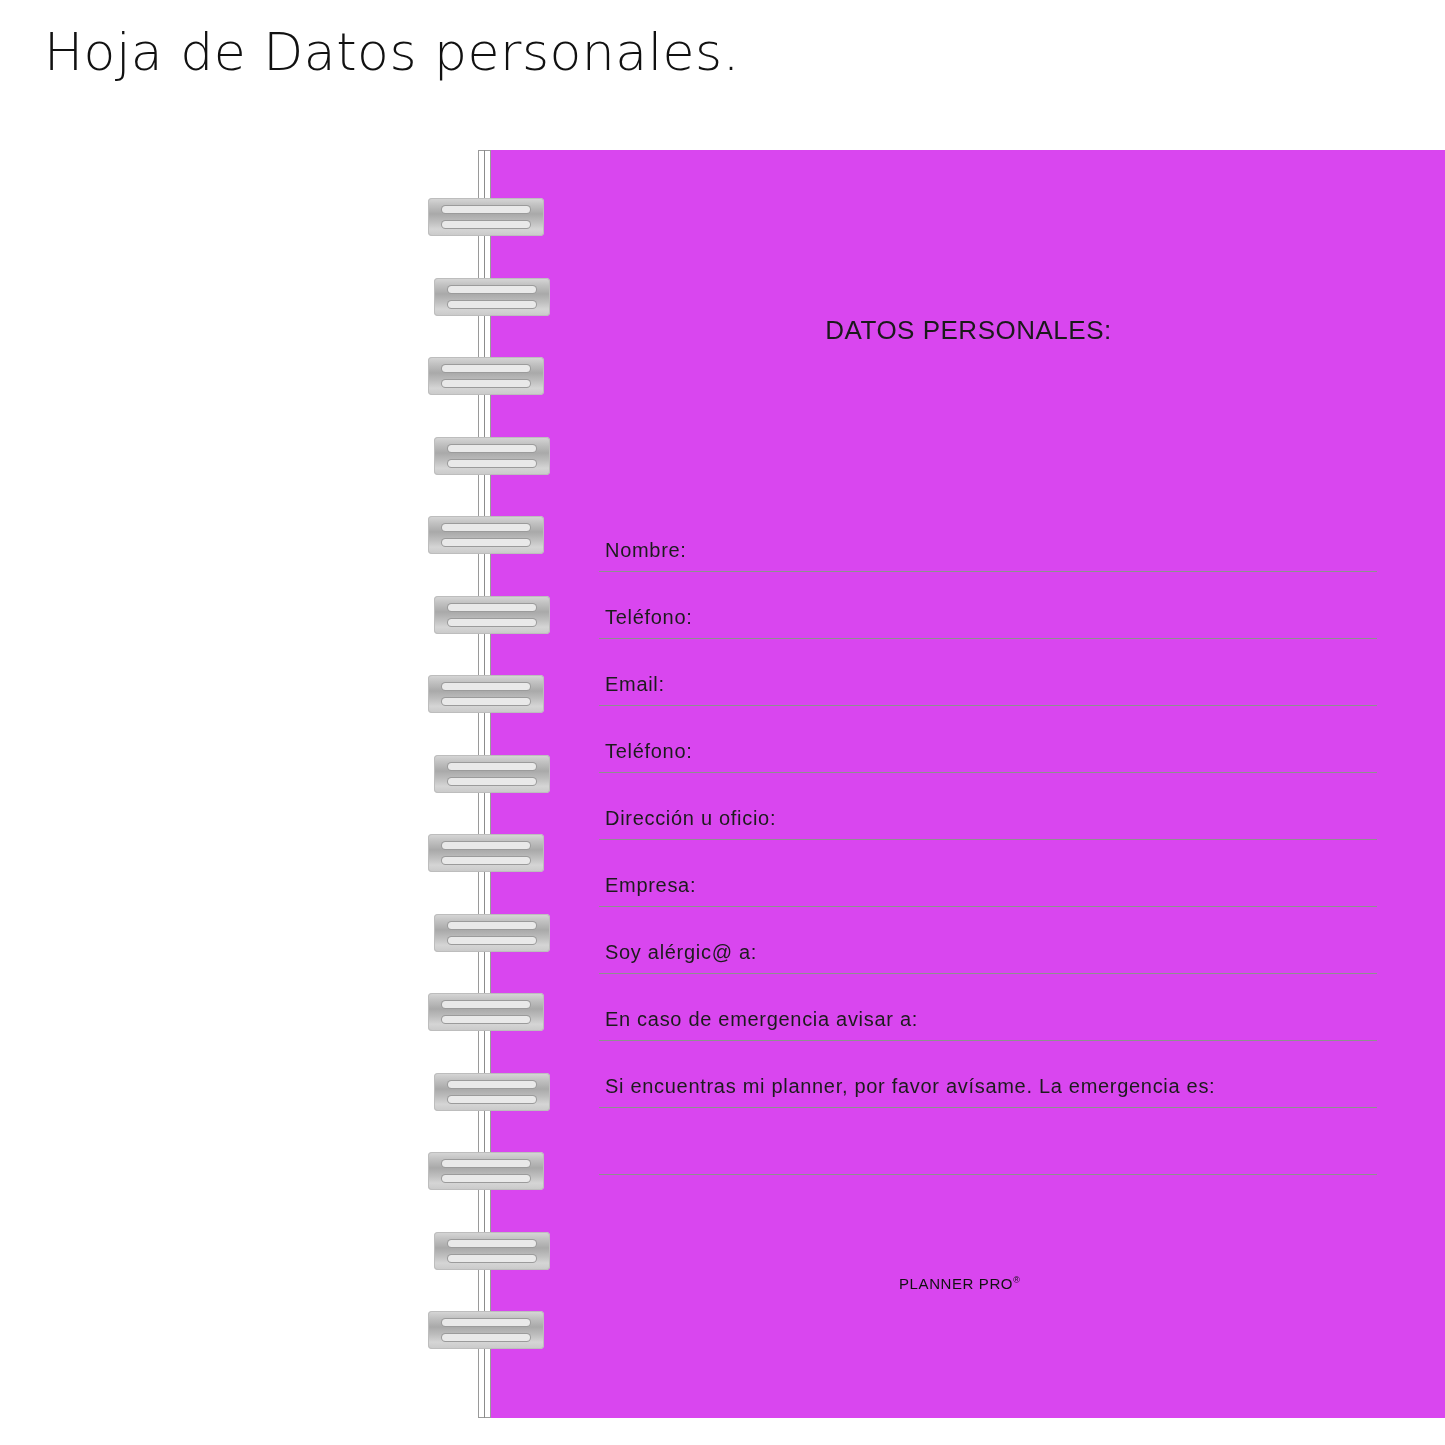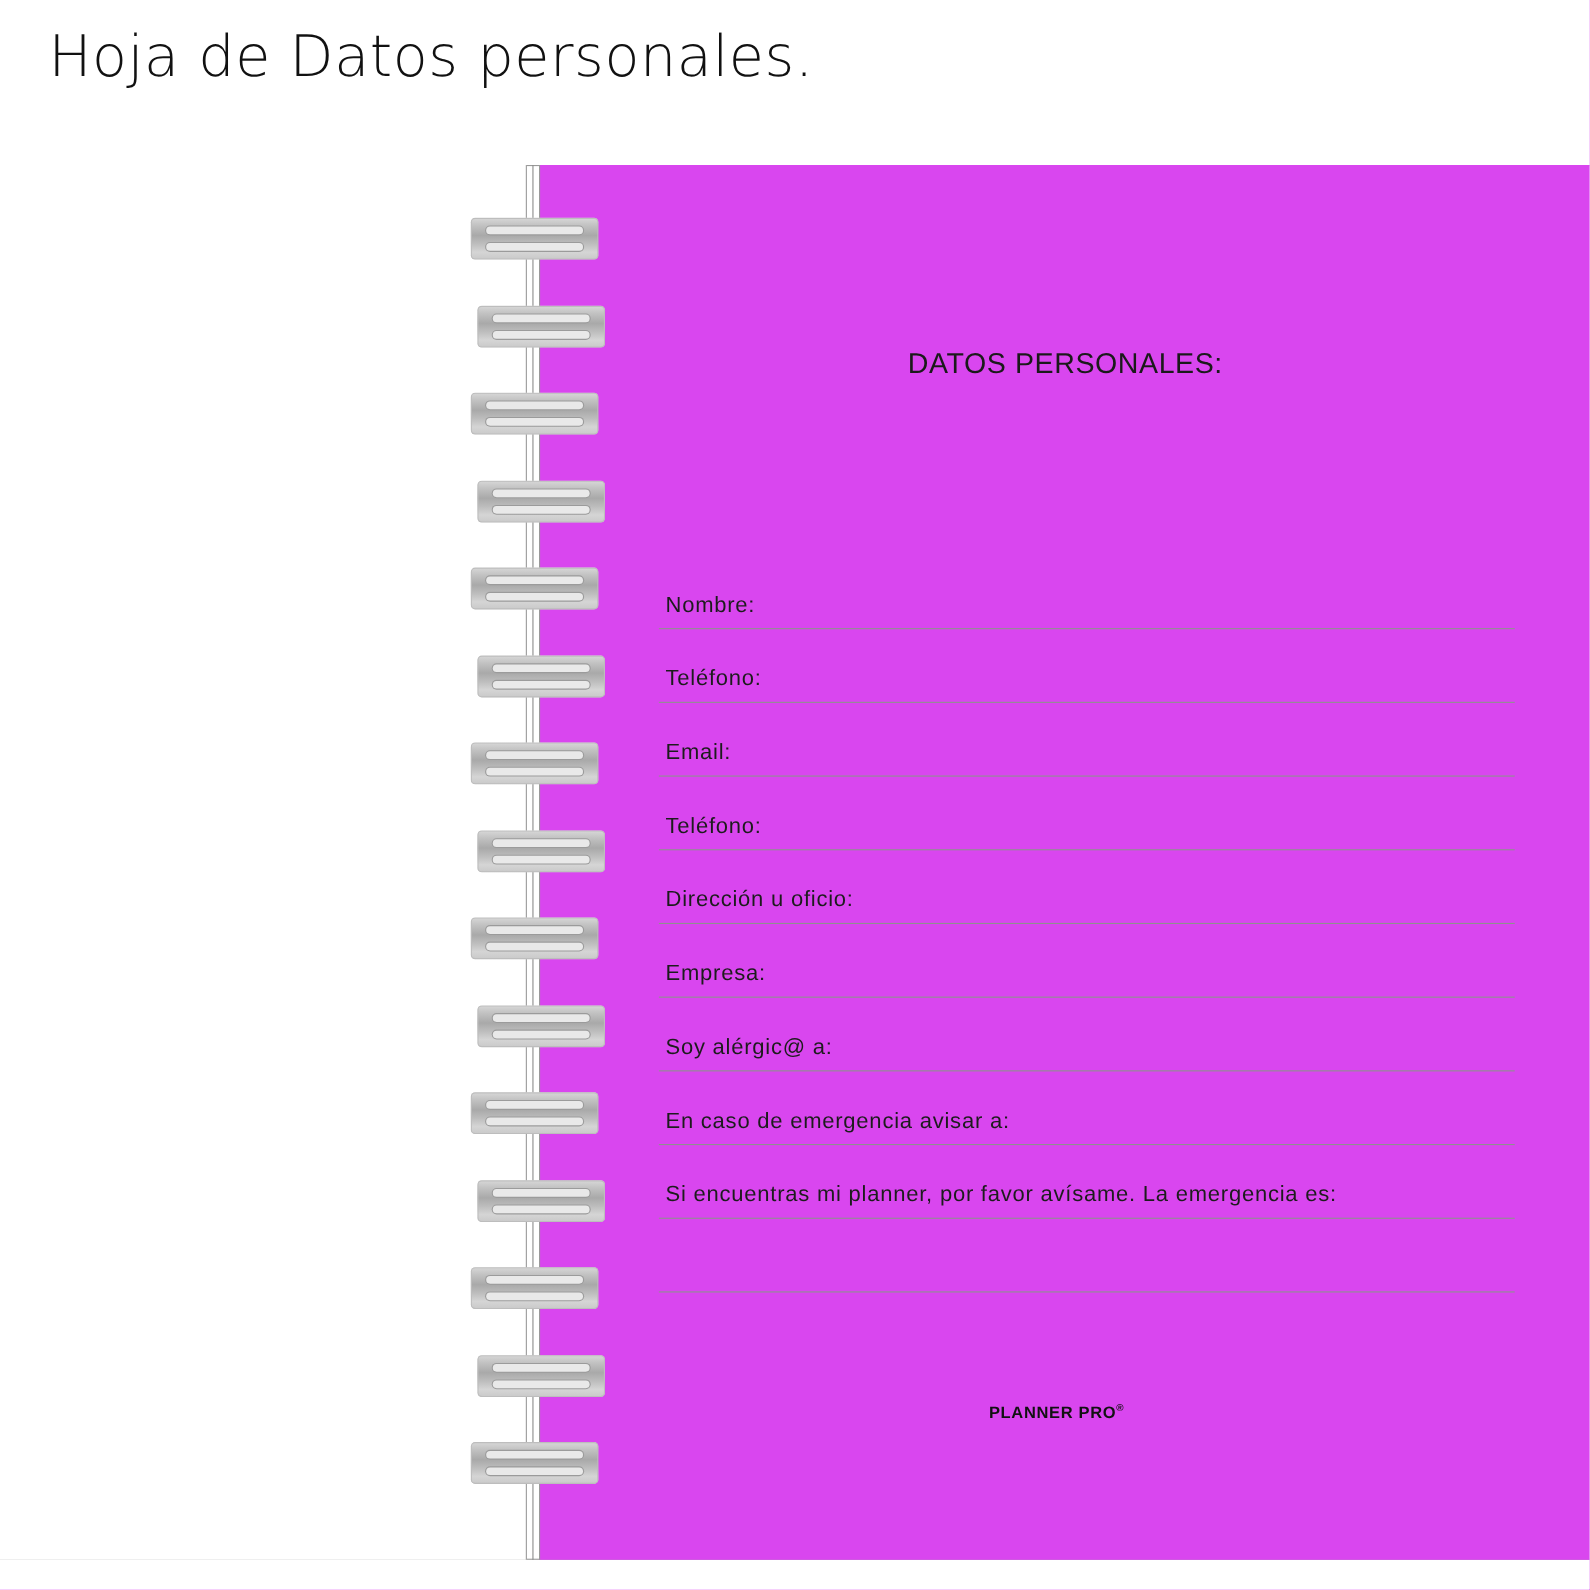--- a/index.html
+++ b/index.html
@@ -163,21 +163,21 @@
     width: 778px;
     height: 1px;
     background: #8f8f8f;
   }
 
   .brand {
     position: absolute;
     left: 408px;
     top: 1125px;
     font-size: 15px;
-    font-weight: bold;
+    font-weight: normal;
     letter-spacing: 0.6px;
     color: #111111;
     white-space: nowrap;
   }
   .brand sup {
     font-size: 9px;
     vertical-align: super;
   }
 </style>
 </head>

